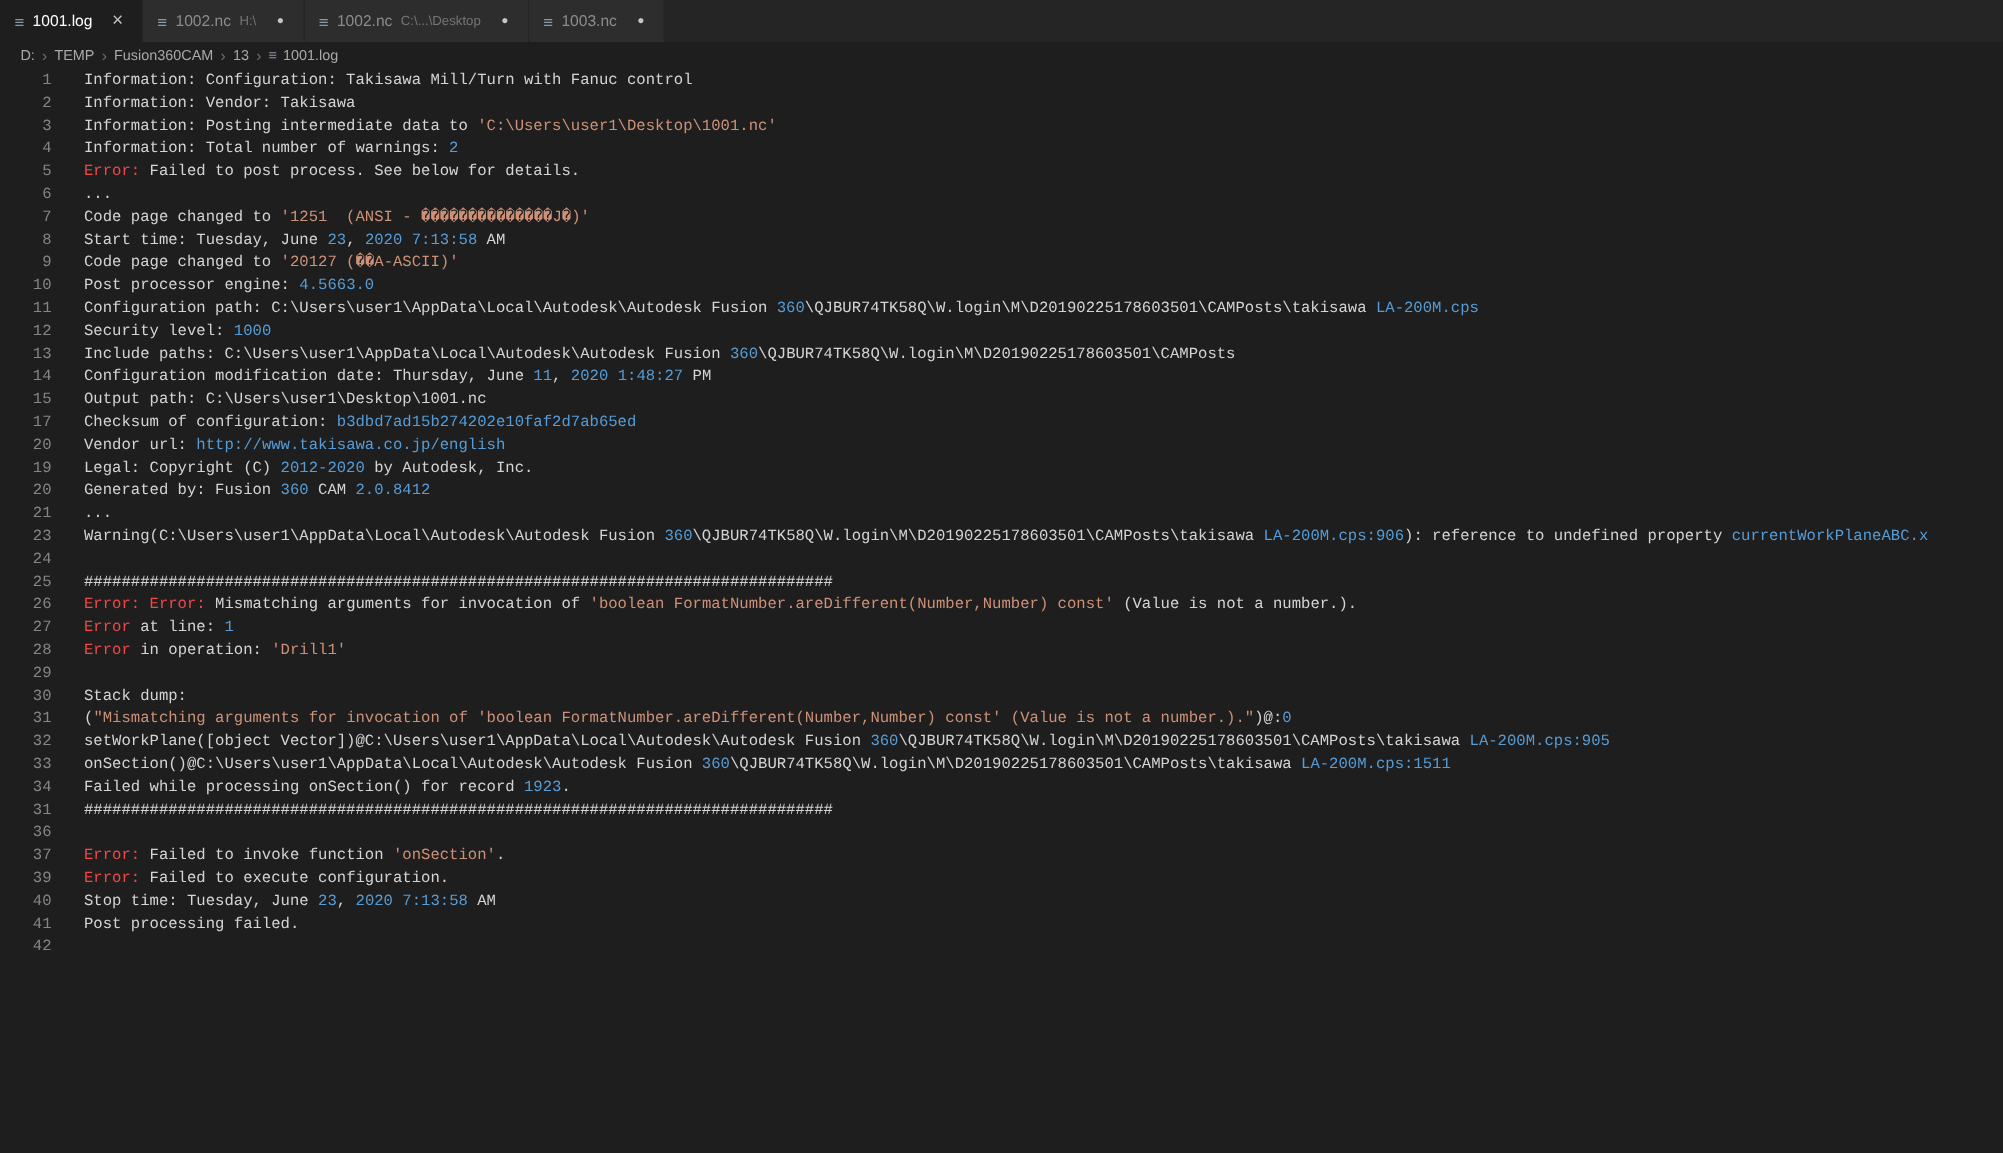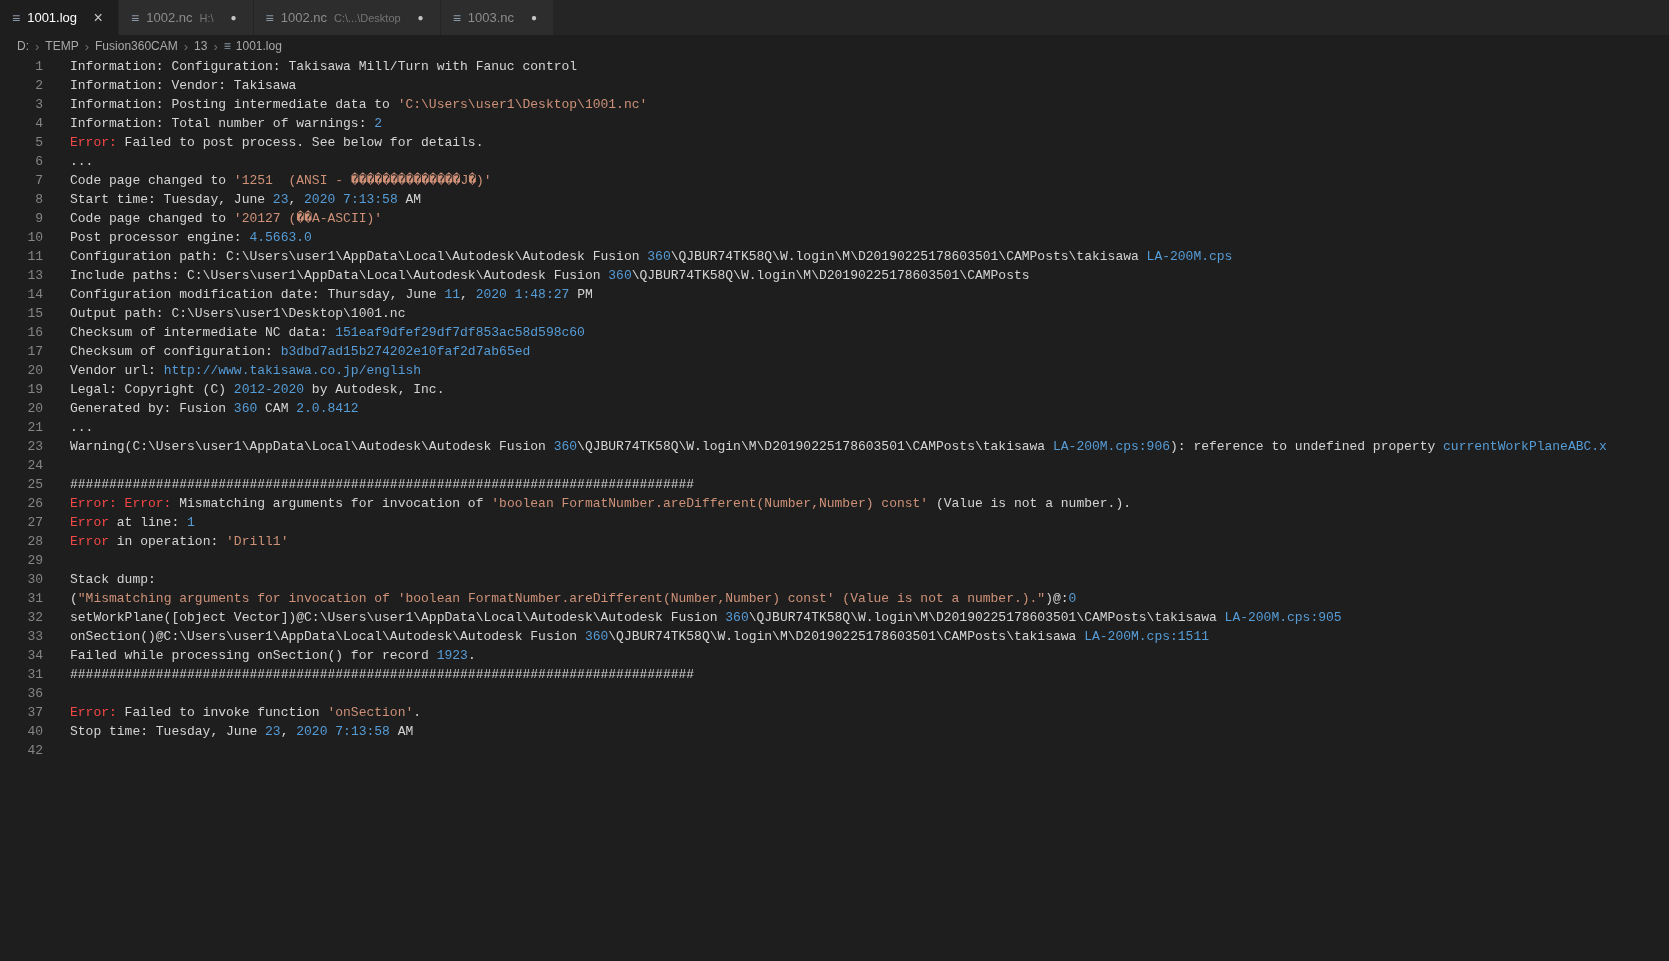--- a/index.html
+++ b/index.html
@@ -116,40 +116,42 @@
       <div class="line"><span class="ln">2</span><span class="code"><span class="seg-d">Information: Vendor: Takisawa</span></span></div>
       <div class="line"><span class="ln">3</span><span class="code"><span class="seg-d">Information: Posting intermediate data to </span><span class="seg-s">'C:\Users\user1\Desktop\1001.nc'</span></span></div>
       <div class="line"><span class="ln">4</span><span class="code"><span class="seg-d">Information: Total number of warnings: </span><span class="seg-n">2</span></span></div>
       <div class="line"><span class="ln">5</span><span class="code"><span class="seg-e">Error:</span><span class="seg-d"> Failed to post process. See below for details.</span></span></div>
       <div class="line"><span class="ln">6</span><span class="code"><span class="seg-d">...</span></span></div>
       <div class="line"><span class="ln">7</span><span class="code"><span class="seg-d">Code page changed to </span><span class="seg-s">'1251  (ANSI - ��������������J�)'</span></span></div>
       <div class="line"><span class="ln">8</span><span class="code"><span class="seg-d">Start time: Tuesday, June </span><span class="seg-n">23</span><span class="seg-d">, </span><span class="seg-n">2020</span><span class="seg-d"> </span><span class="seg-n">7:13:58</span><span class="seg-d"> AM</span></span></div>
       <div class="line"><span class="ln">9</span><span class="code"><span class="seg-d">Code page changed to </span><span class="seg-s">'20127 (��A-ASCII)'</span></span></div>
       <div class="line"><span class="ln">10</span><span class="code"><span class="seg-d">Post processor engine: </span><span class="seg-n">4.5663.0</span></span></div>
       <div class="line"><span class="ln">11</span><span class="code"><span class="seg-d">Configuration path: C:\Users\user1\AppData\Local\Autodesk\Autodesk Fusion </span><span class="seg-n">360</span><span class="seg-d">\QJBUR74TK58Q\W.login\M\D20190225178603501\CAMPosts\takisawa </span><span class="seg-n">LA-200M.cps</span></span></div>
+      <div class="line"><span class="ln">12</span><span class="code"><span class="seg-d">Security level: </span><span class="seg-n">1000</span></span></div>
       <div class="line"><span class="ln">13</span><span class="code"><span class="seg-d">Include paths: C:\Users\user1\AppData\Local\Autodesk\Autodesk Fusion </span><span class="seg-n">360</span><span class="seg-d">\QJBUR74TK58Q\W.login\M\D20190225178603501\CAMPosts</span></span></div>
       <div class="line"><span class="ln">14</span><span class="code"><span class="seg-d">Configuration modification date: Thursday, June </span><span class="seg-n">11</span><span class="seg-d">, </span><span class="seg-n">2020</span><span class="seg-d"> </span><span class="seg-n">1:48:27</span><span class="seg-d"> PM</span></span></div>
       <div class="line"><span class="ln">15</span><span class="code"><span class="seg-d">Output path: C:\Users\user1\Desktop\1001.nc</span></span></div>
-      <div class="line"><span class="ln">16</span><span class="code"><span class="seg-d">Checksum of intermediate NC data: </span><span class="seg-n">151eaf9dfef29df7df853ac58d598c60</span></span></div>
       <div class="line"><span class="ln">17</span><span class="code"><span class="seg-d">Checksum of configuration: </span><span class="seg-n">b3dbd7ad15b274202e10faf2d7ab65ed</span></span></div>
       <div class="line"><span class="ln">20</span><span class="code"><span class="seg-d">Vendor url: </span><span class="seg-l">http://www.takisawa.co.jp/english</span></span></div>
       <div class="line"><span class="ln">19</span><span class="code"><span class="seg-d">Legal: Copyright (C) </span><span class="seg-n">2012-2020</span><span class="seg-d"> by Autodesk, Inc.</span></span></div>
       <div class="line"><span class="ln">20</span><span class="code"><span class="seg-d">Generated by: Fusion </span><span class="seg-n">360</span><span class="seg-d"> CAM </span><span class="seg-n">2.0.8412</span></span></div>
       <div class="line"><span class="ln">21</span><span class="code"><span class="seg-d">...</span></span></div>
       <div class="line"><span class="ln">23</span><span class="code"><span class="seg-d">Warning(C:\Users\user1\AppData\Local\Autodesk\Autodesk Fusion </span><span class="seg-n">360</span><span class="seg-d">\QJBUR74TK58Q\W.login\M\D20190225178603501\CAMPosts\takisawa </span><span class="seg-n">LA-200M.cps:906</span><span class="seg-d">): reference to undefined property </span><span class="seg-n">currentWorkPlaneABC.x</span></span></div>
       <div class="line"><span class="ln">24</span><span class="code"></span></div>
       <div class="line"><span class="ln">25</span><span class="code"><span class="seg-d">################################################################################</span></span></div>
       <div class="line"><span class="ln">26</span><span class="code"><span class="seg-e">Error: Error:</span><span class="seg-d"> Mismatching arguments for invocation of </span><span class="seg-s">'boolean FormatNumber.areDifferent(Number,Number) const'</span><span class="seg-d"> (Value is not a number.).</span></span></div>
       <div class="line"><span class="ln">27</span><span class="code"><span class="seg-e">Error</span><span class="seg-d"> at line: </span><span class="seg-n">1</span></span></div>
       <div class="line"><span class="ln">28</span><span class="code"><span class="seg-e">Error</span><span class="seg-d"> in operation: </span><span class="seg-s">'Drill1'</span></span></div>
       <div class="line"><span class="ln">29</span><span class="code"></span></div>
       <div class="line"><span class="ln">30</span><span class="code"><span class="seg-d">Stack dump:</span></span></div>
       <div class="line"><span class="ln">31</span><span class="code"><span class="seg-d">(</span><span class="seg-s">"Mismatching arguments for invocation of 'boolean FormatNumber.areDifferent(Number,Number) const' (Value is not a number.)."</span><span class="seg-d">)@:</span><span class="seg-n">0</span></span></div>
       <div class="line"><span class="ln">32</span><span class="code"><span class="seg-d">setWorkPlane([object Vector])@C:\Users\user1\AppData\Local\Autodesk\Autodesk Fusion </span><span class="seg-n">360</span><span class="seg-d">\QJBUR74TK58Q\W.login\M\D20190225178603501\CAMPosts\takisawa </span><span class="seg-n">LA-200M.cps:905</span></span></div>
       <div class="line"><span class="ln">33</span><span class="code"><span class="seg-d">onSection()@C:\Users\user1\AppData\Local\Autodesk\Autodesk Fusion </span><span class="seg-n">360</span><span class="seg-d">\QJBUR74TK58Q\W.login\M\D20190225178603501\CAMPosts\takisawa </span><span class="seg-n">LA-200M.cps:1511</span></span></div>
       <div class="line"><span class="ln">34</span><span class="code"><span class="seg-d">Failed while processing onSection() for record </span><span class="seg-n">1923</span><span class="seg-d">.</span></span></div>
       <div class="line"><span class="ln">31</span><span class="code"><span class="seg-d">################################################################################</span></span></div>
       <div class="line"><span class="ln">36</span><span class="code"></span></div>
       <div class="line"><span class="ln">37</span><span class="code"><span class="seg-e">Error:</span><span class="seg-d"> Failed to invoke function </span><span class="seg-s">'onSection'</span><span class="seg-d">.</span></span></div>
+      <div class="line"><span class="ln">39</span><span class="code"><span class="seg-e">Error:</span><span class="seg-d"> Failed to execute configuration.</span></span></div>
       <div class="line"><span class="ln">40</span><span class="code"><span class="seg-d">Stop time: Tuesday, June </span><span class="seg-n">23</span><span class="seg-d">, </span><span class="seg-n">2020</span><span class="seg-d"> </span><span class="seg-n">7:13:58</span><span class="seg-d"> AM</span></span></div>
+      <div class="line"><span class="ln">41</span><span class="code"><span class="seg-d">Post processing failed.</span></span></div>
       <div class="line"><span class="ln">42</span><span class="code"></span></div>
     </div>
 </div>
 
 </body></html>

